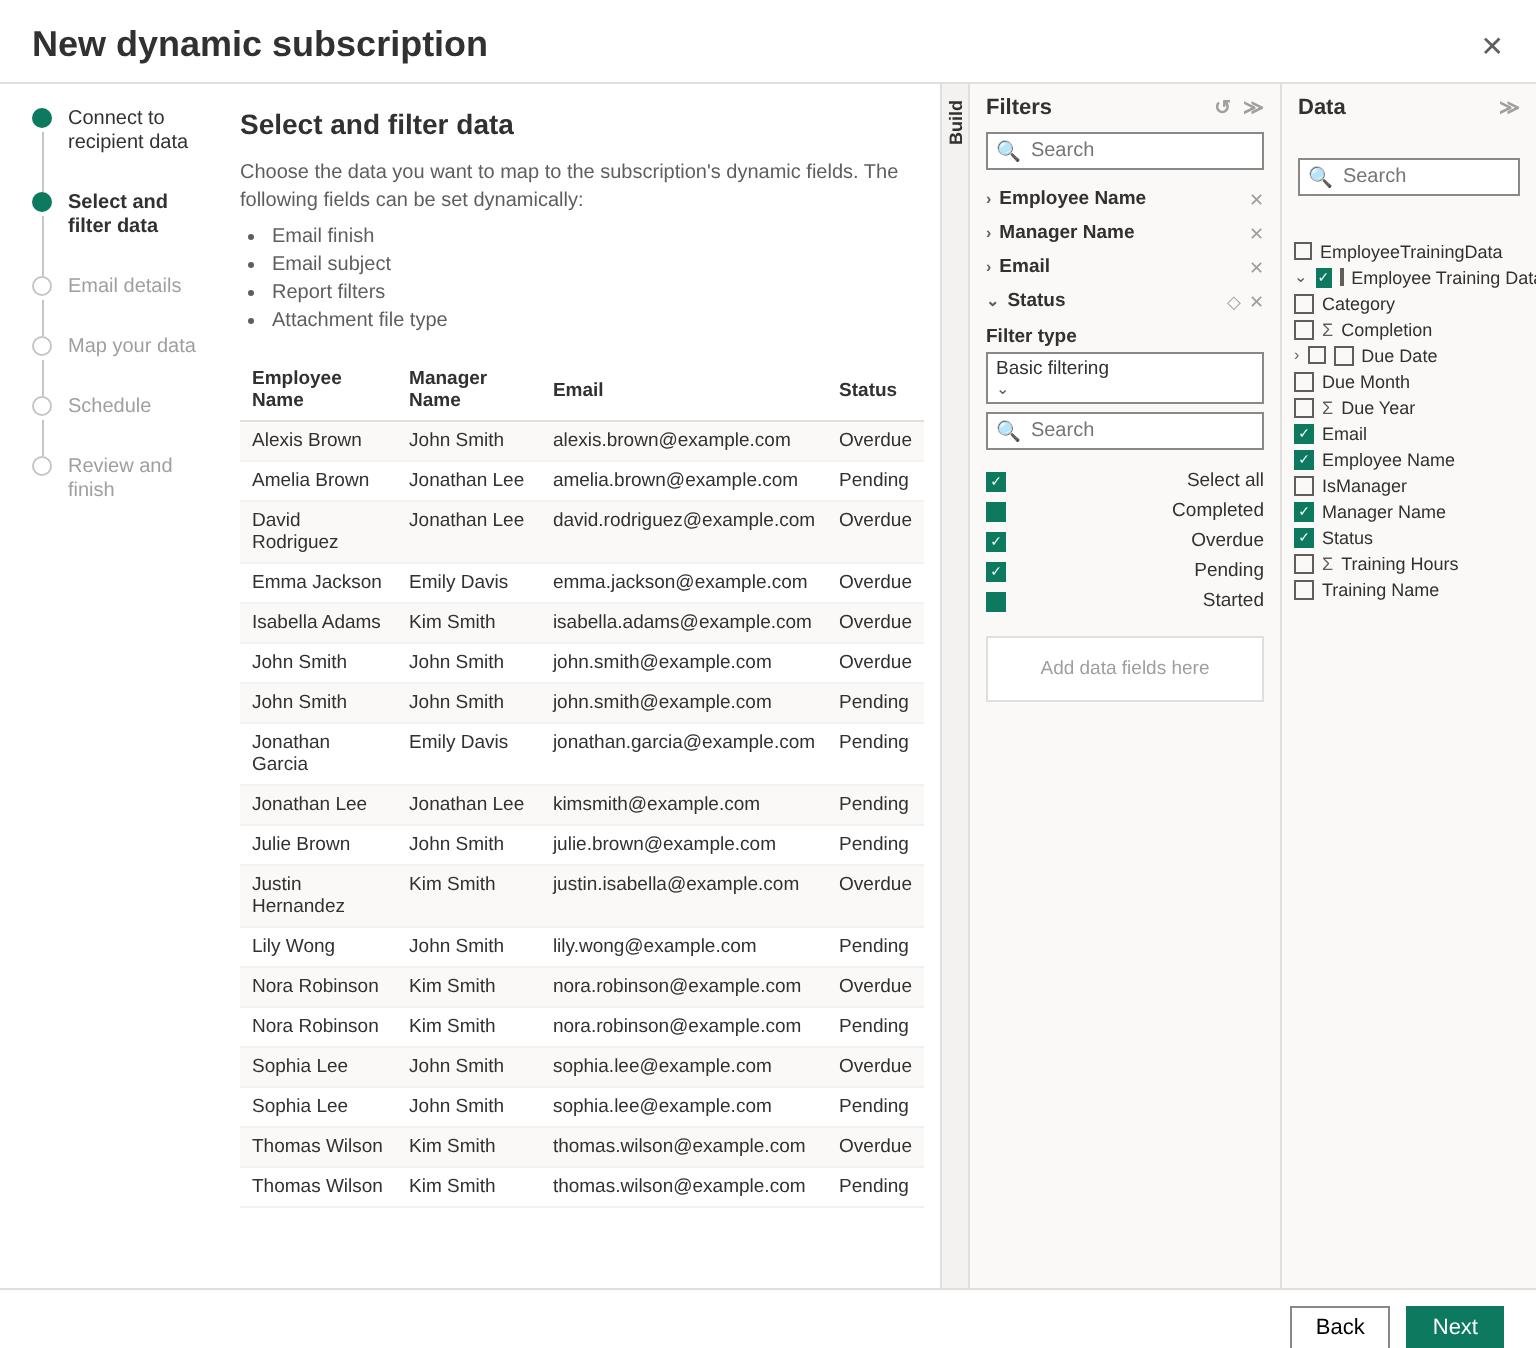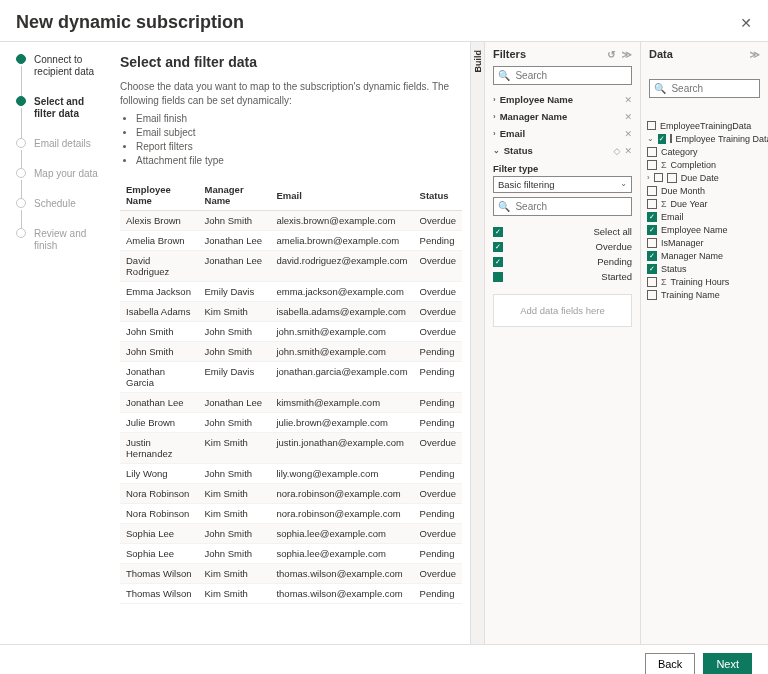--- a/index.html
+++ b/index.html
@@ -32,21 +32,21 @@
 .side-section-hdr { display:flex; justify-content:space-between; align-items:center; padding:6px 8px; font-size:11px; font-weight:600; }
 .side-icons { display:flex; gap:6px; color:#a19f9d; font-size:10px; }
 .searchbox { margin:0 8px 6px; display:flex; align-items:center; border:1px solid #8a8886; background:#fff; padding:2px 4px; }
 .searchbox input { border:0; outline:0; font-size:10px; flex:1; background:transparent; }
 .searchbox .sicon { font-size:10px; color:#605e5c; margin-right:3px; }
 .filter-field { display:flex; justify-content:space-between; align-items:center; padding:3px 8px; font-size:9.5px; }
 .filter-field .f-left { display:flex; align-items:center; gap:4px; font-weight:600; }
 .chev { font-size:8px; color:#605e5c; }
 .f-icons { display:flex; gap:4px; color:#a19f9d; font-size:9px; }
 .filter-type { padding:4px 8px 2px; font-size:9.5px; font-weight:600; }
-.selectbox { margin:0 8px 4px; border:1px solid #8a8886; background:#fff; font-size:9.5px; padding:2px 4px; display:flex; justify-content:space-between; }
+.selectbox { margin:0 8px 4px; border:1px solid #8a8886; background:#fff; font-size:9.5px; padding:2px 4px; display:flex; justify-content:space-between;flex-direction:column; }
 .checklist { padding:2px 8px; }
 .checklist .ci { display:flex; align-items:center; gap:5px; font-size:9.5px; padding:2px 0;justify-content:space-between; }
 .cb { width:10px; height:10px; border:1px solid #605e5c; display:inline-flex; align-items:center; justify-content:center; font-size:7px; color:#fff; }
 .cb.g { background:#0d7a5f; border-color:#0d7a5f; }
 .cb.on::after { content:"✓"; }
 .adddrop { margin:8px; border:1px solid #e1dfdd; background:#fff; text-align:center; font-size:9.5px; color:#a19f9d; padding:10px 4px; }
 .datapanel { width: 128px; background:#faf9f8; border-left:1px solid #e1dfdd; display:flex; flex-direction:column;gap:13px; }
 .tree { padding:2px 6px; font-size:9px; }
 .tree .tn { display:flex; align-items:center; gap:4px; padding:1.5px 0; white-space:nowrap; }
 .ind1{padding-left:10px}.ind2{padding-left:20px}.ind3{padding-left:30px}
@@ -170,21 +170,21 @@
             </tr>
             <tr>
               <td>Julie Brown</td>
               <td>John Smith</td>
               <td>julie.brown@example.com</td>
               <td>Pending</td>
             </tr>
             <tr>
               <td>Justin Hernandez</td>
               <td>Kim Smith</td>
-              <td>justin.jonathan@example.com</td>
+              <td>justin.isabella@example.com</td>
               <td>Overdue</td>
             </tr>
             <tr>
               <td>Lily Wong</td>
               <td>John Smith</td>
               <td>lily.wong@example.com</td>
               <td>Pending</td>
             </tr>
             <tr>
               <td>Nora Robinson</td>
@@ -291,20 +291,24 @@
     <div class="searchbox">
       <span class="sicon">🔍</span>
       <input placeholder="Search" style="">
     </div>
     <div class="checklist" id="status-options">
         <div class="ci">
           <span class="cb g on"></span>
           <span>Select all</span>
         </div>
         <div class="ci">
+          <span class="cb g"></span>
+          <span>Completed</span>
+        </div>
+        <div class="ci">
           <span class="cb g on"></span>
           <span>Overdue</span>
         </div>
         <div class="ci">
           <span class="cb g on"></span>
           <span>Pending</span>
         </div>
         <div class="ci">
           <span class="cb g"></span>
           <span>Started</span>

